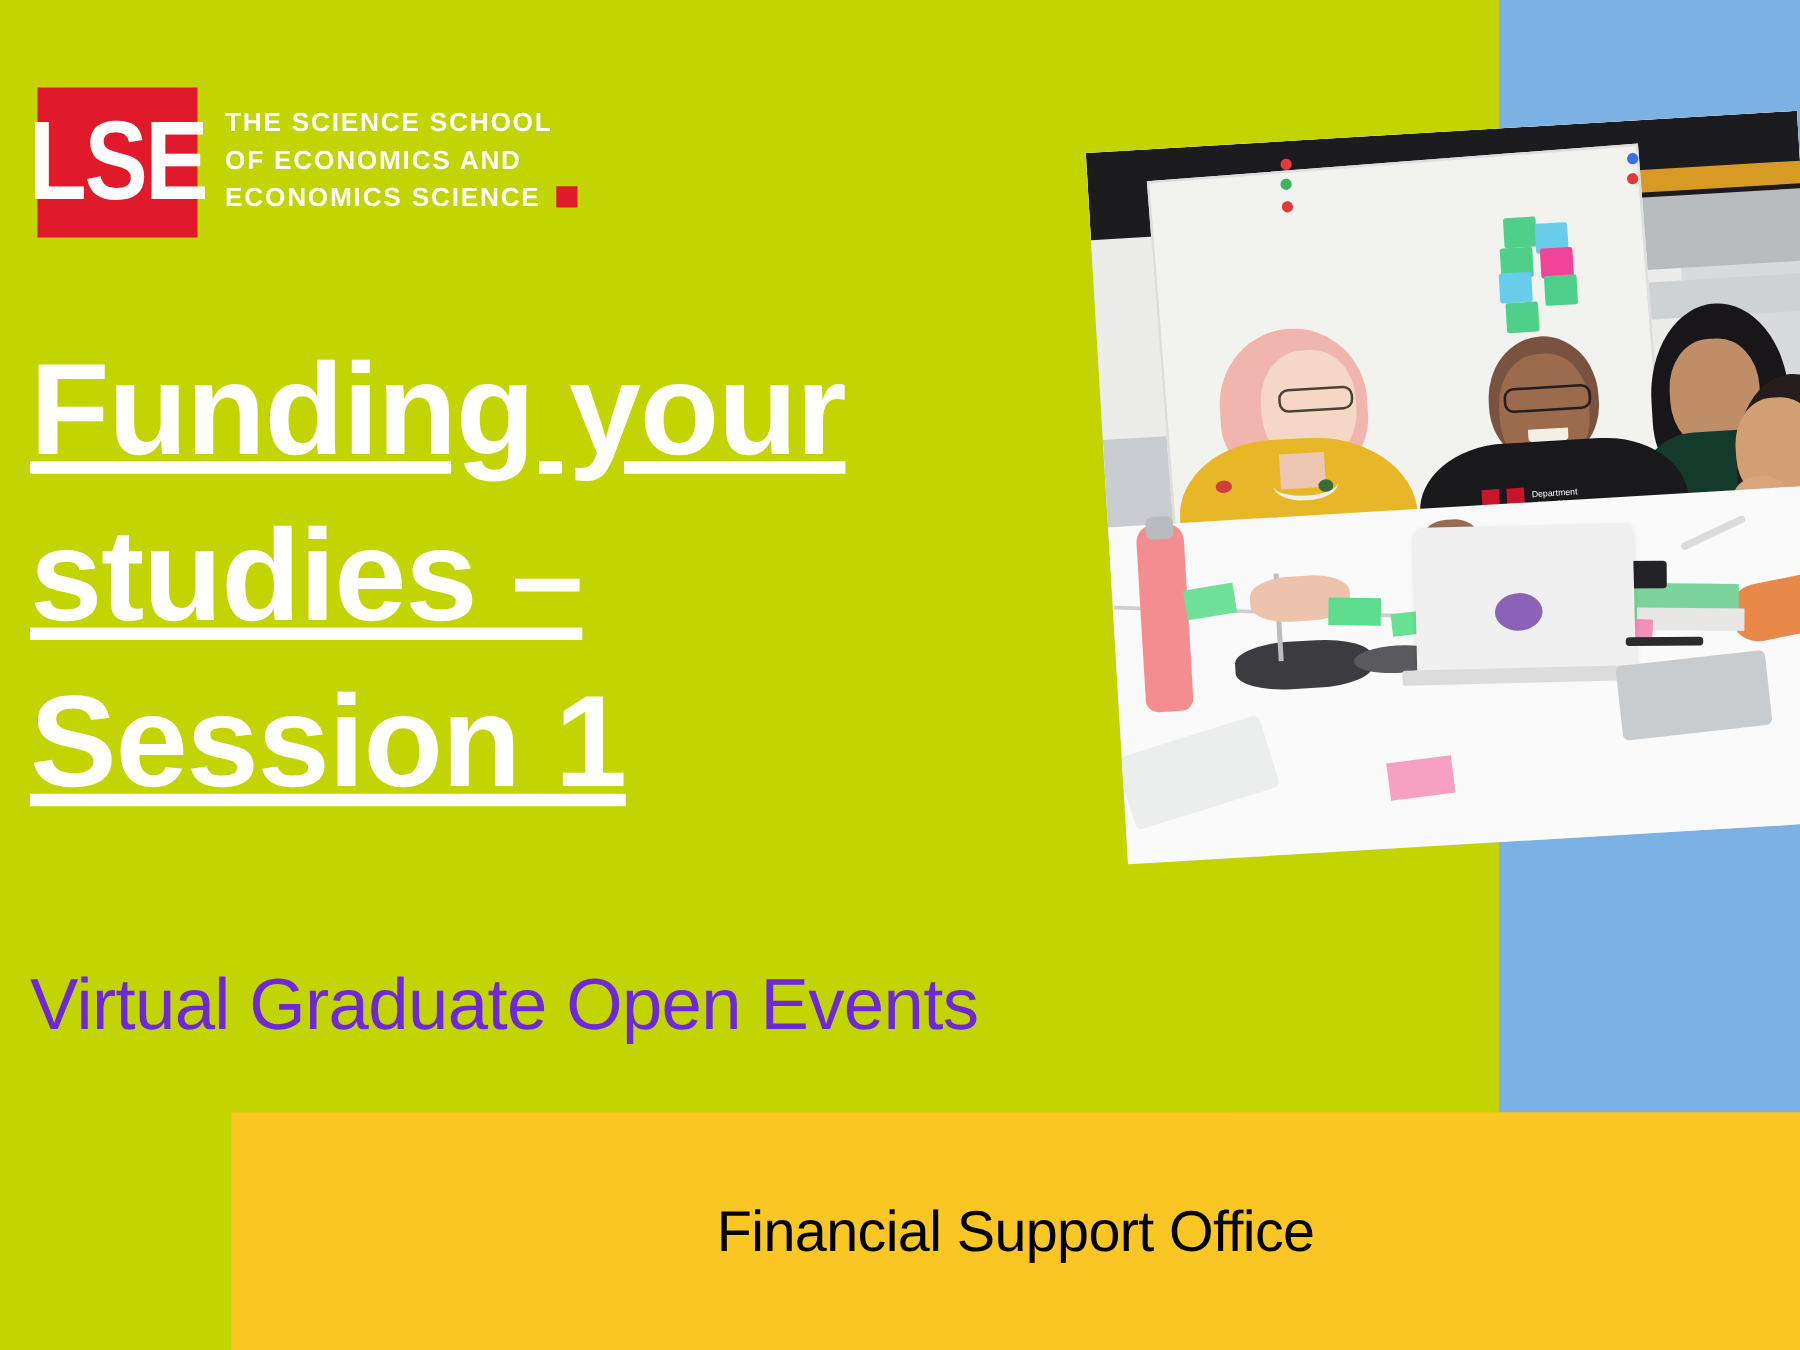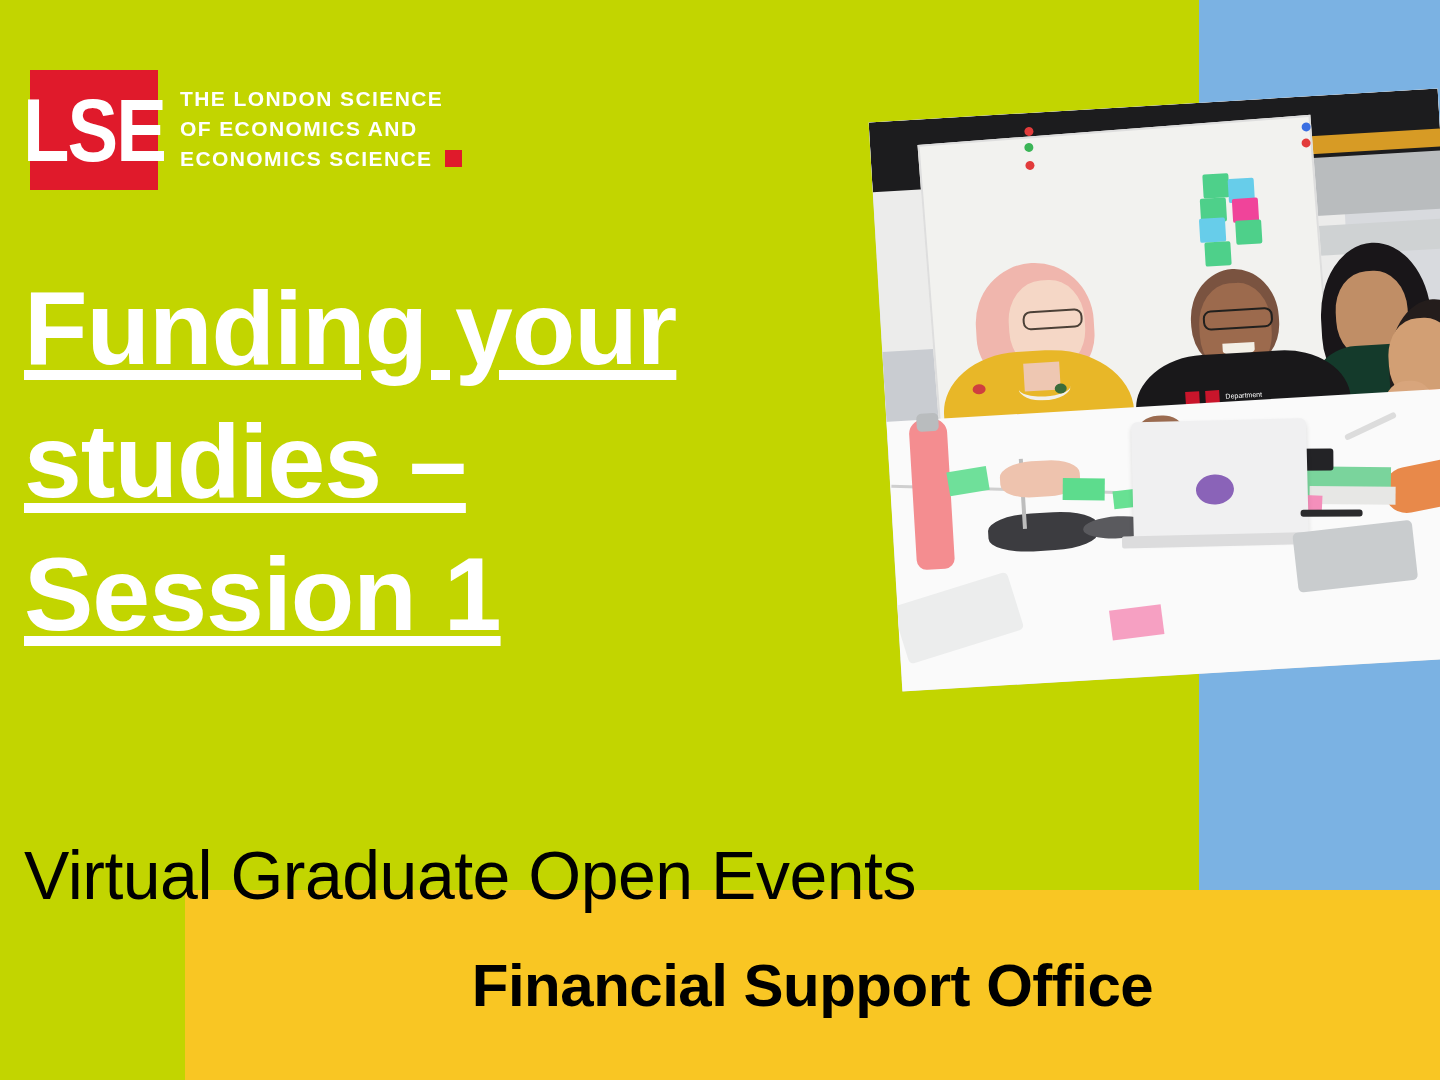--- a/index.html
+++ b/index.html
@@ -293,62 +293,62 @@
     font-weight: 700;
     font-size: 104px;
     line-height: 1.28;
     letter-spacing: -1px;
     white-space: pre-line;
     text-decoration: underline;
   }
   .subtitle {
     position: absolute;
     left: 24px;
-    top: 838px;
-    color: #000000;
+    top: 772px;
+    color: #6d28d9;
     font-family: "Liberation Sans", sans-serif;
     font-weight: 400;
-    font-size: 68px;
+    font-size: 58px;
     line-height: 1.1;
     letter-spacing: -0.5px;
   }
   .footer-text {
     position: absolute;
     left: 185px;
     top: 890px;
     width: 1255px;
     height: 190px;
     display: flex;
     align-items: center;
     justify-content: center;
     color: #000000;
     font-family: "Liberation Sans", sans-serif;
-    font-weight: 700;
-    font-size: 60px;
+    font-weight: 400;
+    font-size: 46px;
     letter-spacing: -0.5px;
   }
 </style>
 </head>
 <body>
 
 <div class="slide">
 
   <div class="bg-yellow-topright"></div>
   <div class="bg-green"></div>
   <div class="bg-blue"></div>
   <div class="bg-green-lower"></div>
   <div class="bg-yellow-bar"></div>
   <div class="bg-green-bottomleft"></div>
 
   <div class="logo">
     <div class="logo-mark">
       <span class="logo-mark-text">LSE</span>
     </div>
     <div class="logo-words">
-      <div class="logo-line"><span>THE LONDON SCIENCE</span></div>
+      <div class="logo-line"><span>THE SCIENCE SCHOOL</span></div>
       <div class="logo-line"><span>OF ECONOMICS AND</span></div>
       <div class="logo-line"><span>ECONOMICS SCIENCE</span><span class="logo-dot"></span></div>
     </div>
   </div>
 
   <div class="photo-wrap">
     <div class="photo">
       <div class="ph-wall"></div>
       <div class="ph-wall-lower"></div>
       <div class="ph-ceiling"></div>

